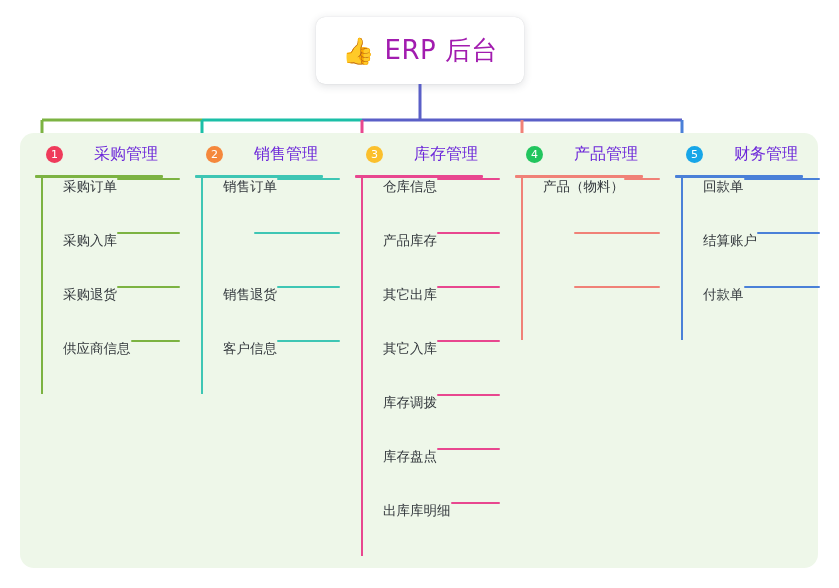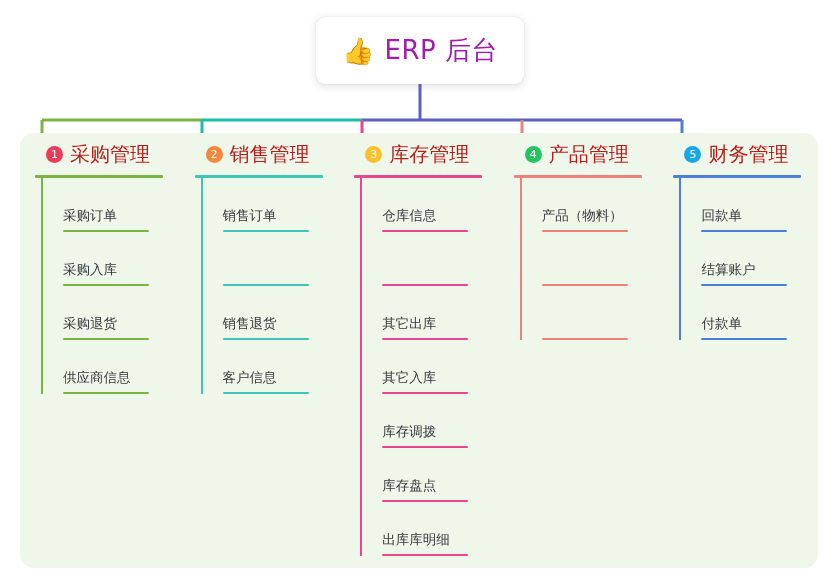--- a/index.html
+++ b/index.html
@@ -100,23 +100,24 @@
     height: 17px;
     border-radius: 50%;
     color: #ffffff;
     font-size: 11px;
     line-height: 17px;
     text-align: center;
     flex: 0 0 auto;
     font-family: "DejaVu Sans", "Liberation Sans", sans-serif;
   }
   .col-title {
-    font-size: 20px;
-    color: #b91c1c;
+    font-size: 16px;
+    color: #6d28d9;
     white-space: nowrap;
+    margin-left: 24px;
   }
   .col-underline {
     height: 3px;
     width: 128px;
     margin-left: 3px;
     border-radius: 1px;
   }
 
   
   .items {
@@ -129,21 +130,20 @@
     left: 0;
     top: 0;
     width: 2px;
   }
   .item {
     position: relative;
     height: 54px;
     box-sizing: border-box;
     padding-left: 22px;
     display: flex;
-    flex-direction: column;
     justify-content: flex-end;
   }
   .item-label {
     font-size: 13.5px;
     color: #33383d;
     white-space: nowrap;
     padding-bottom: 5px;
   }
   .item-underline {
     height: 2px;
@@ -235,20 +235,21 @@
           <span class="col-title">库存管理</span>
         </div>
         <div class="col-underline" style="background: rgb(232, 71, 143);"></div>
         <div class="items">
           <div class="spine" style="background: rgb(232, 71, 143); height: 378px;"></div>
           <div class="item">
             <div class="item-label">仓库信息</div>
             <div class="item-underline" style="background: rgb(232, 71, 143);"></div>
           </div>
           <div class="item">
+            <div class="item-label">产品库存</div>
             <div class="item-underline" style="background: rgb(232, 71, 143);"></div>
           </div>
           <div class="item">
             <div class="item-label">其它出库</div>
             <div class="item-underline" style="background: rgb(232, 71, 143);"></div>
           </div>
           <div class="item">
             <div class="item-label">其它入库</div>
             <div class="item-underline" style="background: rgb(232, 71, 143);"></div>
           </div>

